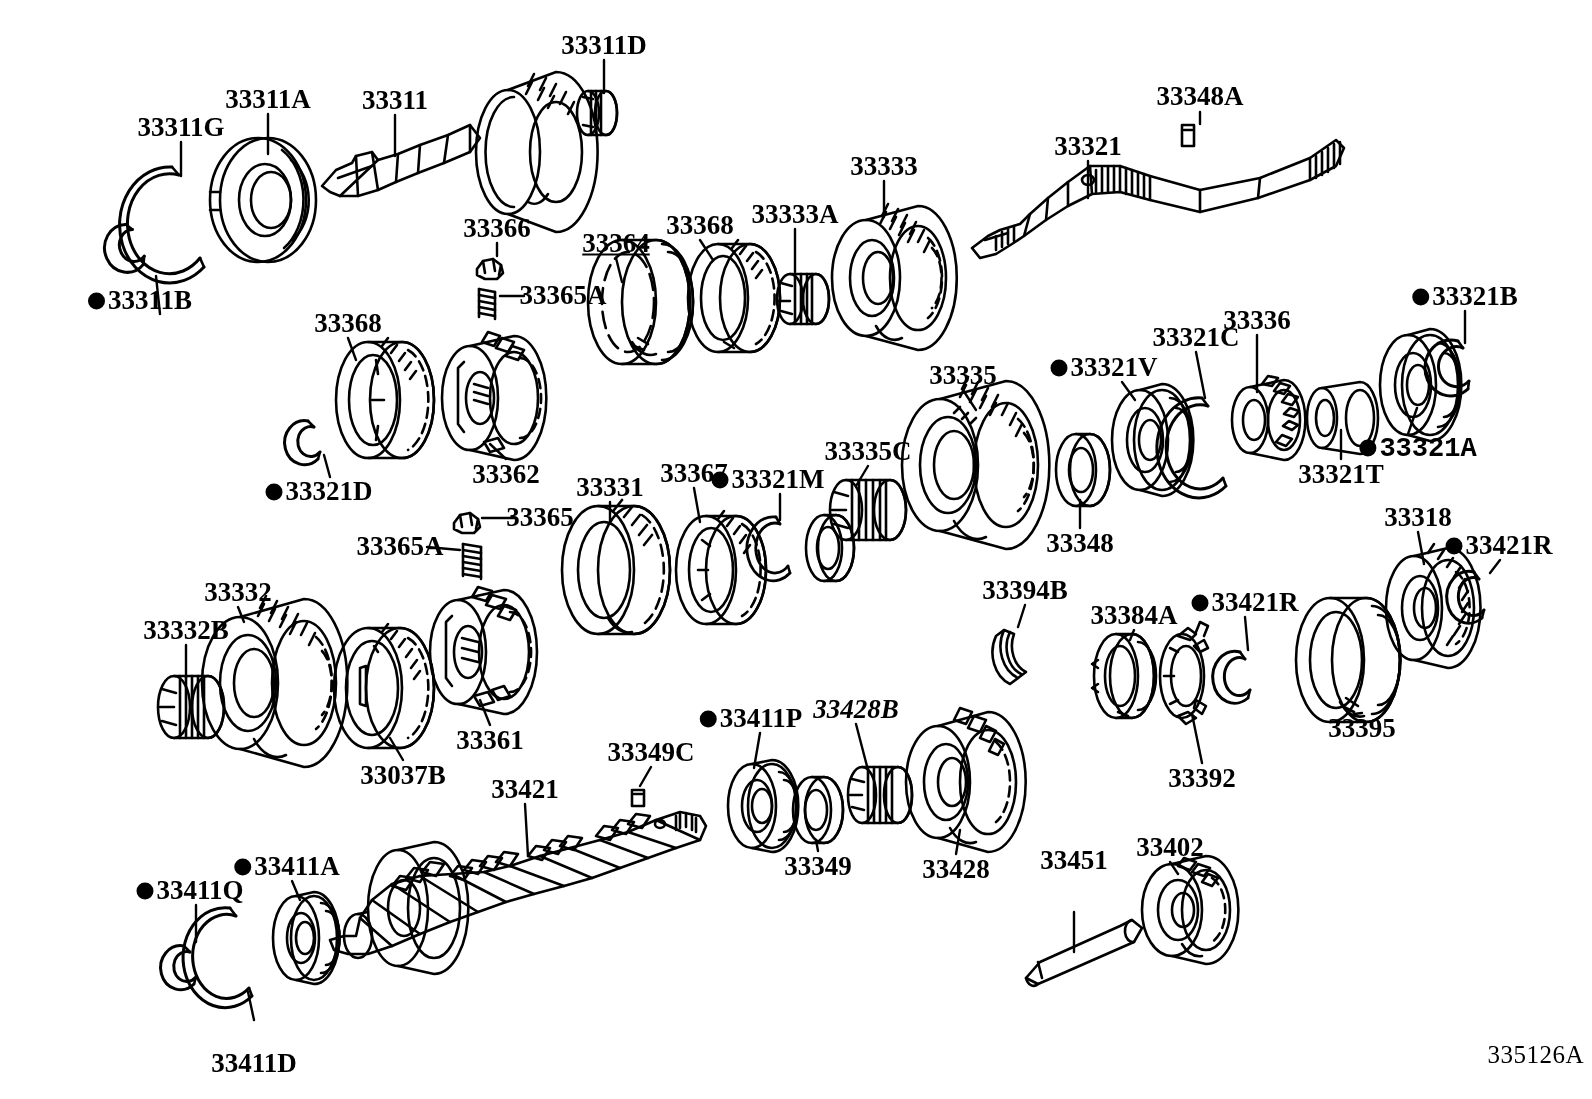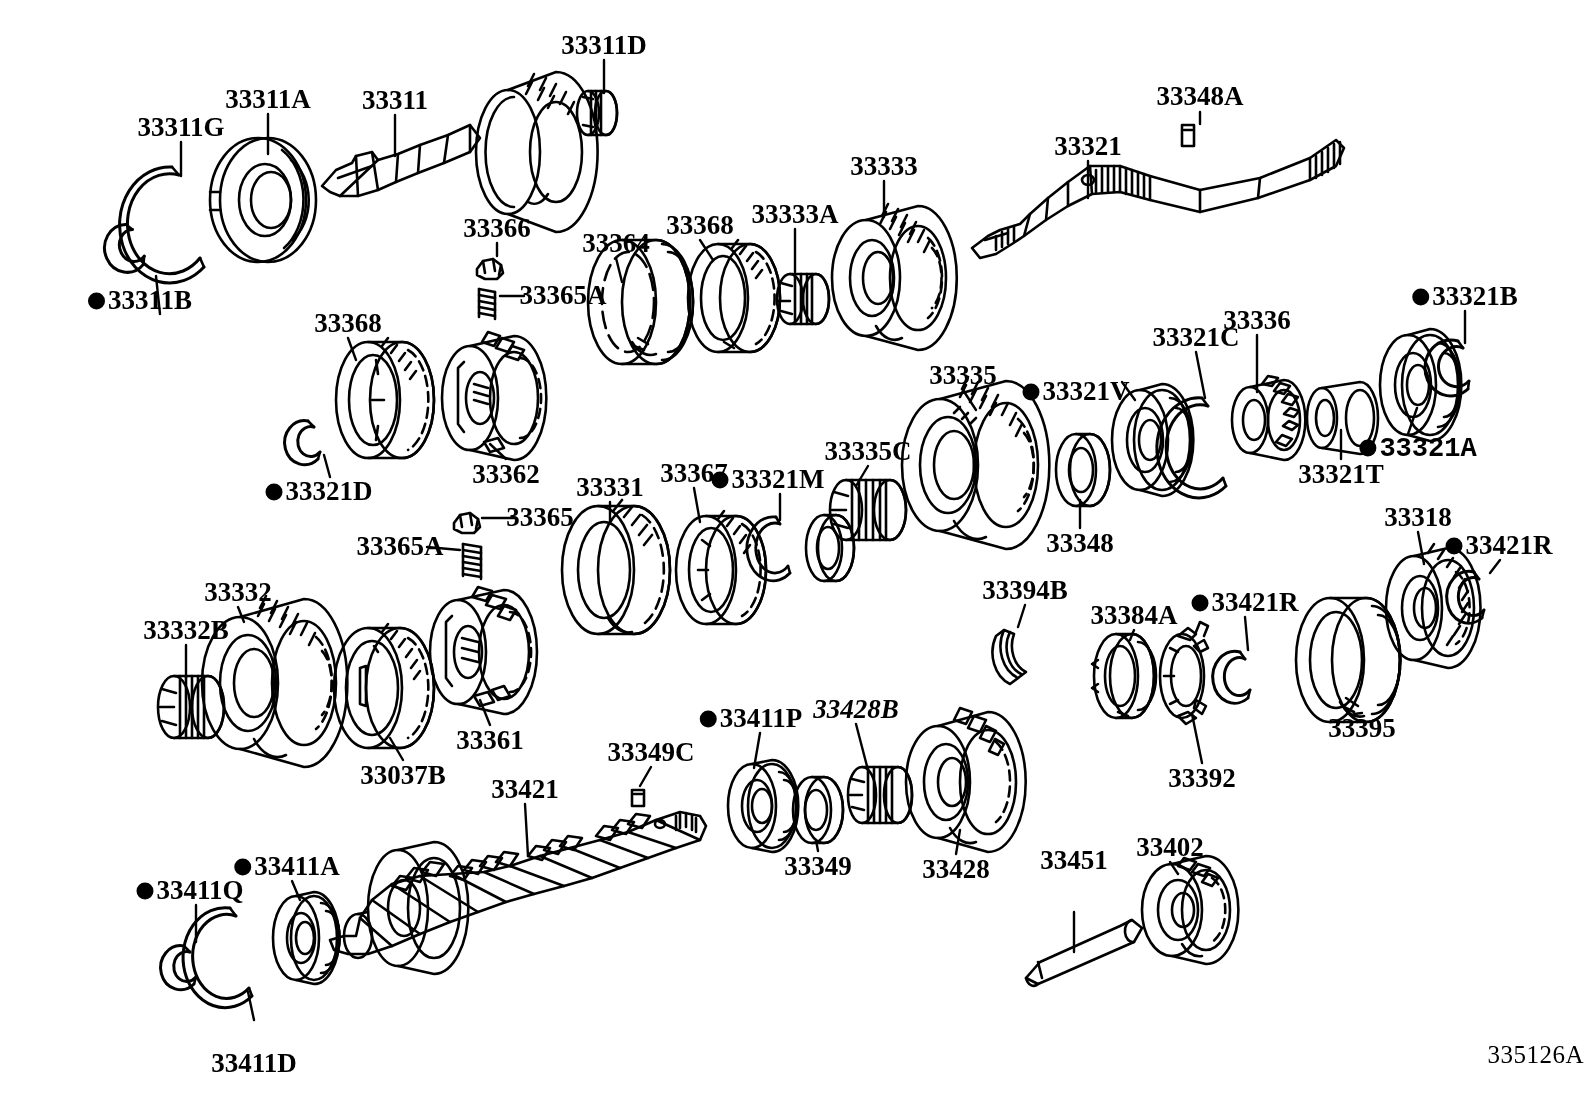--- a/index.html
+++ b/index.html
@@ -665,28 +665,28 @@
       <div class="lbl" style="left: 604px; top: 45px;"><span>33311D</span></div>
       <div class="lbl" style="left: 1200px; top: 96px;"><span>33348A</span></div>
       <div class="lbl" style="left: 268px; top: 99px;"><span>33311A</span></div>
       <div class="lbl" style="left: 395px; top: 100px;"><span>33311</span></div>
       <div class="lbl" style="left: 181px; top: 127px;"><span>33311G</span></div>
       <div class="lbl" style="left: 1088px; top: 146px;"><span>33321</span></div>
       <div class="lbl" style="left: 884px; top: 166px;"><span>33333</span></div>
       <div class="lbl" style="left: 497px; top: 228px;"><span>33366</span></div>
       <div class="lbl" style="left: 700px; top: 225px;"><span>33368</span></div>
       <div class="lbl" style="left: 795px; top: 214px;"><span>33333A</span></div>
-      <div class="lbl" style="left: 616px; top: 243px;"><span>33364</span></div>
+      <div class="lbl" style="left: 616px; top: 243px; text-decoration: underline;"><span>33364</span></div>
       <div class="lbl" style="left: 563px; top: 295px;"><span>33365A</span></div>
       <div class="lbl" style="left: 140px; top: 300px;"><span class="dot"></span><span>33311B</span></div>
       <div class="lbl" style="left: 1465px; top: 296px;"><span class="dot"></span><span>33321B</span></div>
       <div class="lbl" style="left: 348px; top: 323px;"><span>33368</span></div>
       <div class="lbl" style="left: 1257px; top: 320px;"><span>33336</span></div>
       <div class="lbl" style="left: 1196px; top: 337px;"><span>33321C</span></div>
-      <div class="lbl" style="left: 1076px; top: 367px; margin-top: 24px;"><span class="dot"></span><span>33321V</span></div>
+      <div class="lbl" style="left: 1104px; top: 367px;"><span class="dot"></span><span>33321V</span></div>
       <div class="lbl" style="left: 963px; top: 375px;"><span>33335</span></div>
       <div class="lbl" style="left: 1418px; top: 449px; font-family: Liberation Mono, monospace;"><span class="dot"></span><span>33321A</span></div>
       <div class="lbl" style="left: 506px; top: 474px;"><span>33362</span></div>
       <div class="lbl" style="left: 319px; top: 491px; text-align: right;"><span class="dot"></span><span>33321D</span></div>
       <div class="lbl" style="left: 868px; top: 451px;"><span>33335C</span></div>
       <div class="lbl" style="left: 1341px; top: 474px;"><span>33321T</span></div>
       <div class="lbl" style="left: 610px; top: 487px;"><span>33331</span></div>
       <div class="lbl" style="left: 694px; top: 473px;"><span>33367</span></div>
       <div class="lbl" style="left: 768px; top: 479px;"><span class="dot"></span><span>33321M</span></div>
       <div class="lbl" style="left: 1418px; top: 517px;"><span>33318</span></div>

